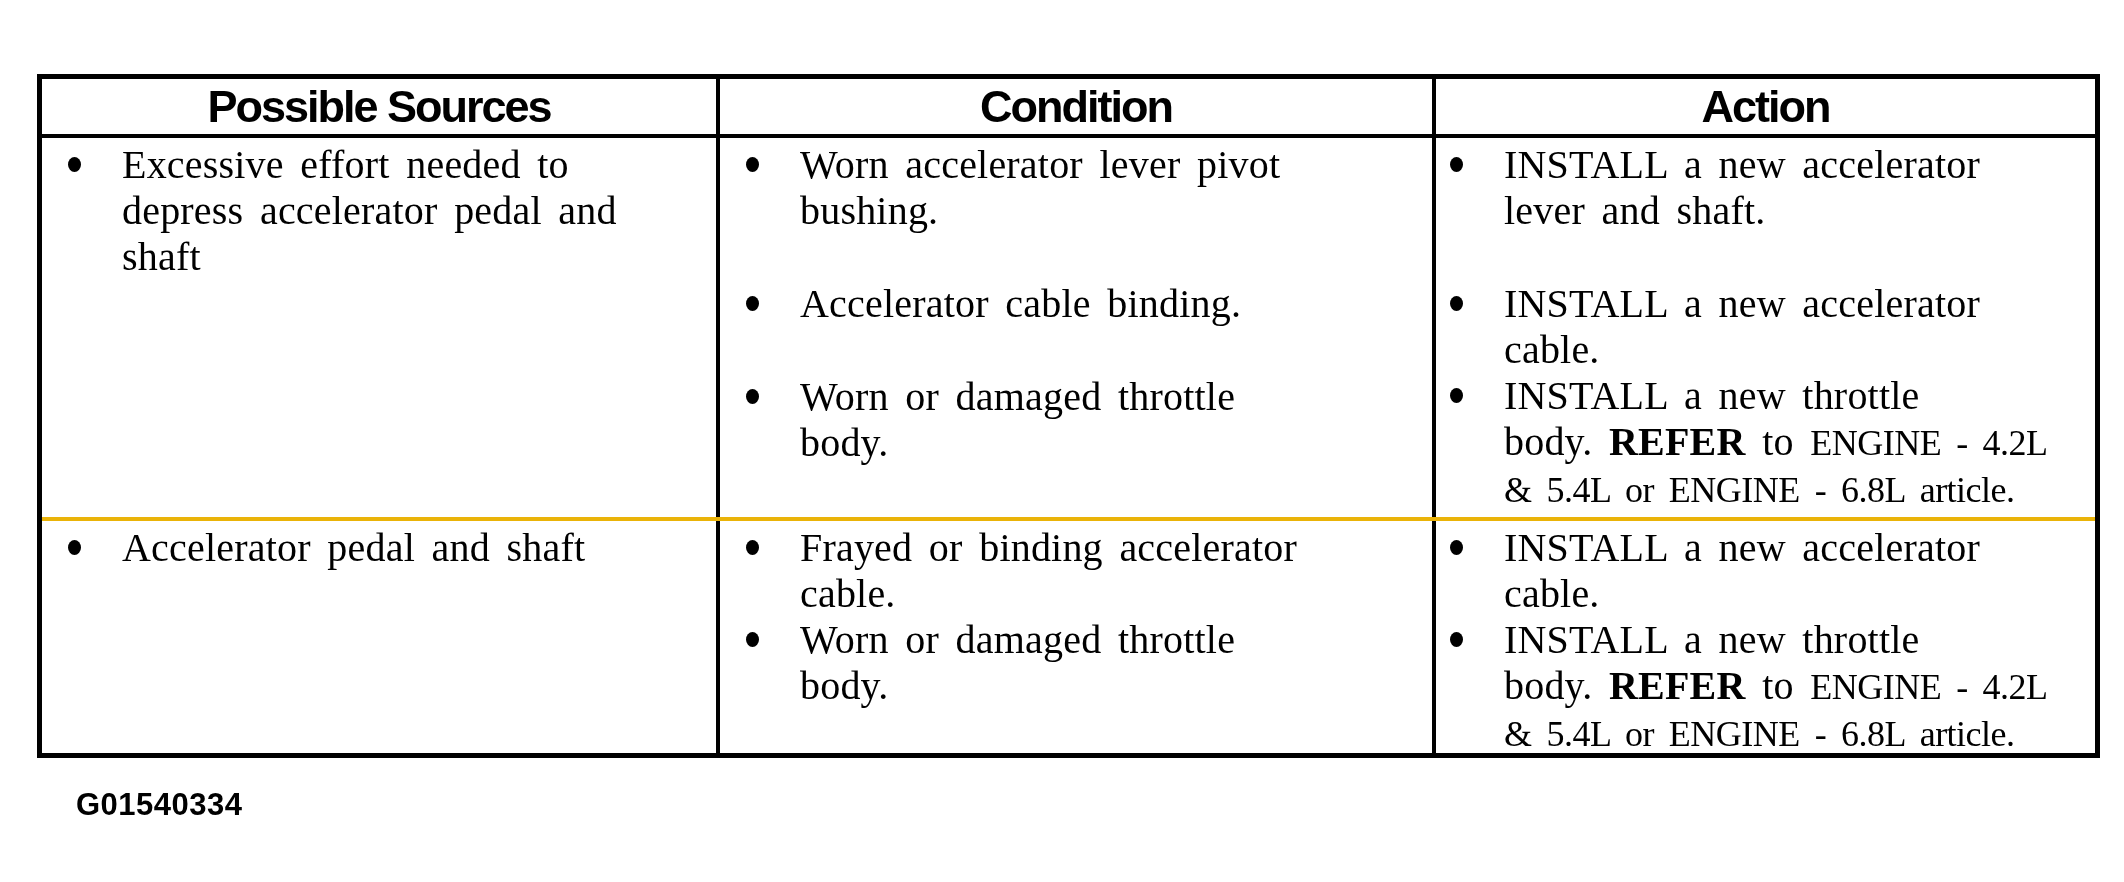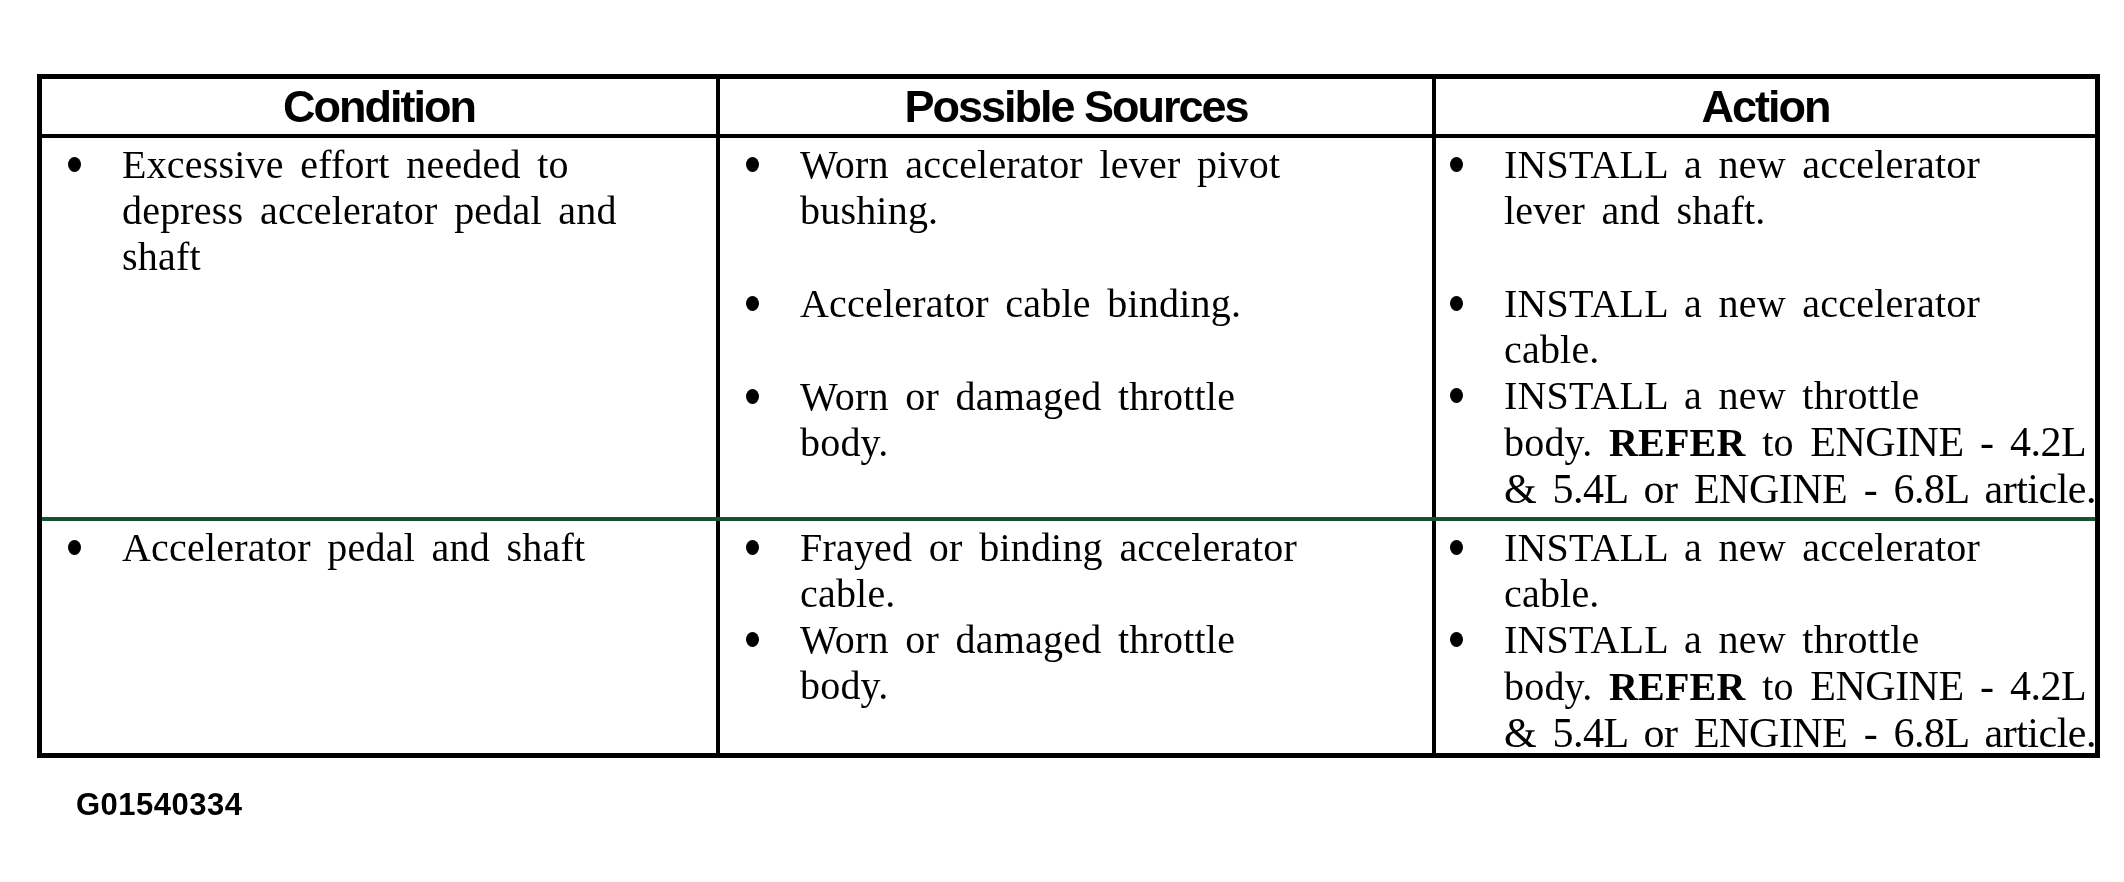--- a/index.html
+++ b/index.html
@@ -8,43 +8,43 @@
   .tbl{position:absolute;left:37px;top:74px;width:2063px;height:684px;
        border:5px solid #000;box-sizing:border-box;display:flex;flex-direction:column;}
   .hrow{display:grid;grid-template-columns:678px 716px 1fr;height:55px;flex:none;
         border-bottom:4px solid #000;}
   .hcell{display:flex;align-items:center;justify-content:center;
          font-family:"Liberation Sans", sans-serif;font-weight:bold;
          font-size:45px;letter-spacing:-2px;}
   .hcell.c1,.bcell.c1{border-right:4px solid #000;}
   .hcell.c2,.bcell.c2{border-right:4px solid #000;}
   .brow{display:grid;grid-template-columns:678px 716px 1fr;}
-  .brow.r1{height:379px;border-bottom:4px solid #14532d;flex:none;}
+  .brow.r1{height:379px;border-bottom:4px solid #eab308;flex:none;}
   .brow.r2{flex:1;}
   .bcell{padding:4px 6px 0 26px;box-sizing:border-box;overflow:hidden;}
   .bcell.c3{padding-left:14px;}
   .item{display:flex;}
   .item.gap{margin-top:47px;}
   .bul{flex:none;width:54px;}
   .dot{display:block;width:13px;height:15px;border-radius:50%;background:#000;margin-top:15px;}
   .txt{flex:1;min-width:0;}
   .line{white-space:nowrap;line-height:46px;font-size:40px;word-spacing:0.16em;letter-spacing:0.2px;}
   .line .b{font-weight:bold;}
-  .line .r{font-size:42px;letter-spacing:-0.5px;}
+  .line .r{font-size:36px;letter-spacing:-0.5px;}
   .figid{position:absolute;left:38px;top:787px;font-family:"Liberation Sans", sans-serif;
          font-weight:bold;font-size:31px;letter-spacing:0.5px;margin-left:38px;}
 </style>
 </head>
 <body>
 
 <div class="page">
   <div class="tbl">
     <div class="hrow">
+      <div class="hcell c2">Possible Sources</div>
       <div class="hcell c1">Condition</div>
-      <div class="hcell c2">Possible Sources</div>
       <div class="hcell c3">Action</div>
     </div>
     <div id="tbody">
         <div class="brow r1">
           <div class="bcell c1">
             <div class="item">
               <div class="bul">
                 <div class="dot"></div>
               </div>
               <div class="txt">

